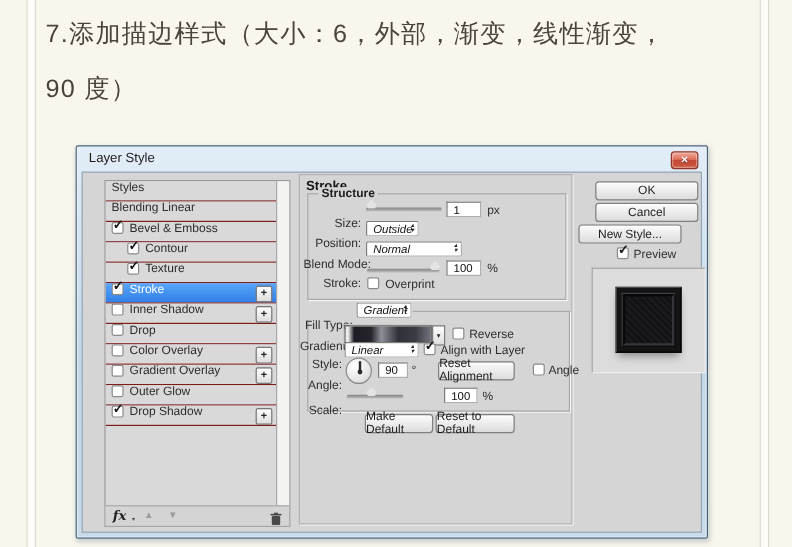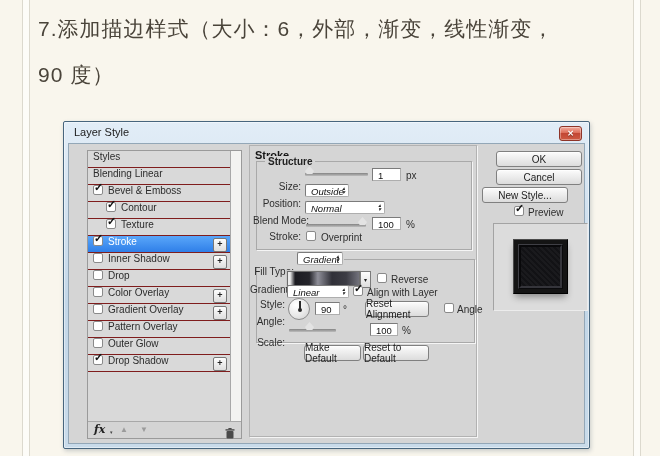--- a/index.html
+++ b/index.html
@@ -138,24 +138,20 @@
             <span>Color Overlay</span>
             <span class="plusbtn">+</span>
           </div>
           <div class="row">
             <span class="cb"></span>
             <span>Gradient Overlay</span>
             <span class="plusbtn">+</span>
           </div>
           <div class="row">
             <span class="cb"></span>
-            <span>Pattern Overlay</span>
-          </div>
-          <div class="row">
-            <span class="cb"></span>
             <span>Outer Glow</span>
           </div>
           <div class="row">
             <span class="cb">
               <span class="mark">✓</span>
             </span>
             <span>Drop Shadow</span>
             <span class="plusbtn">+</span>
           </div>
         </div>

